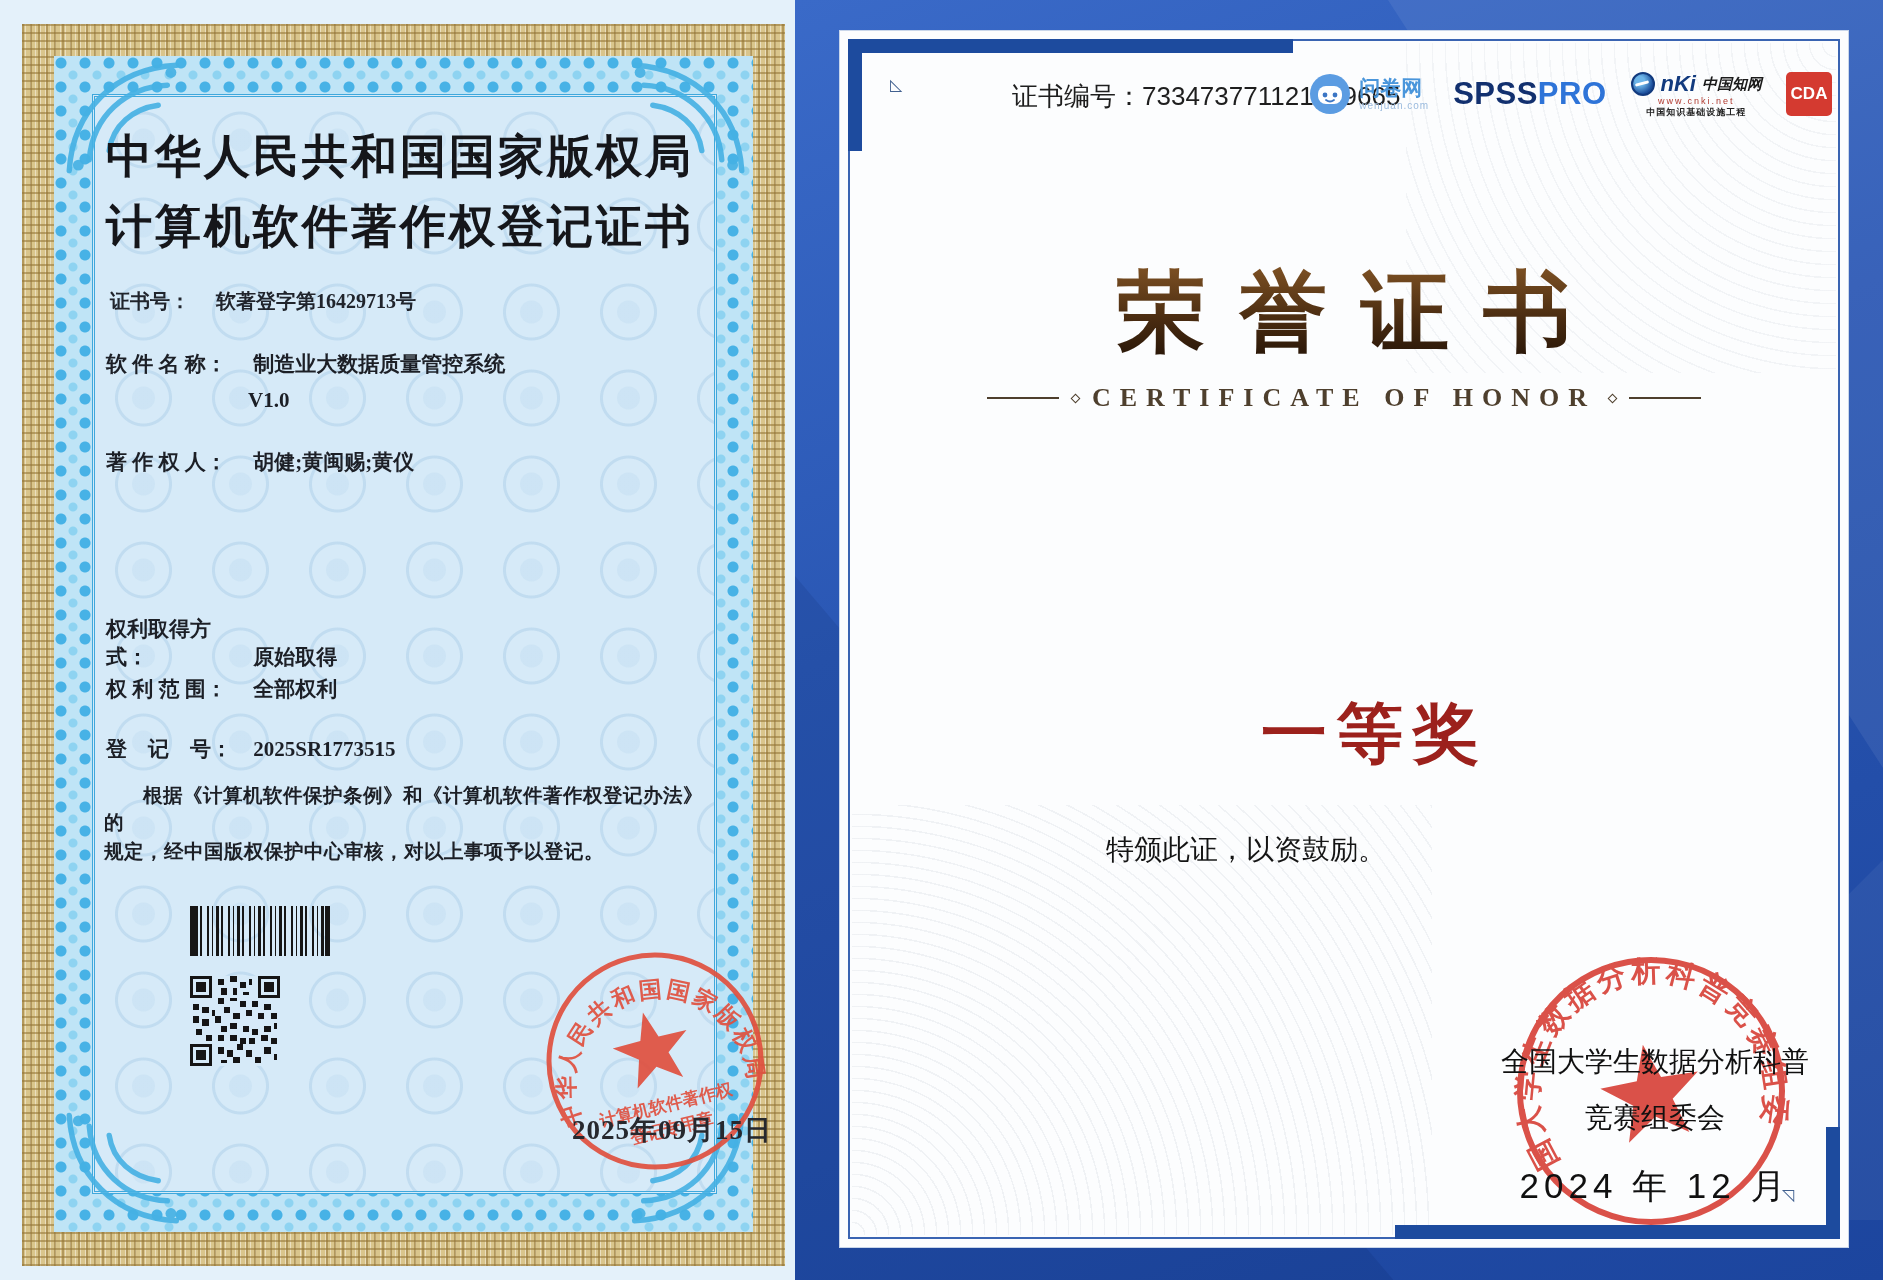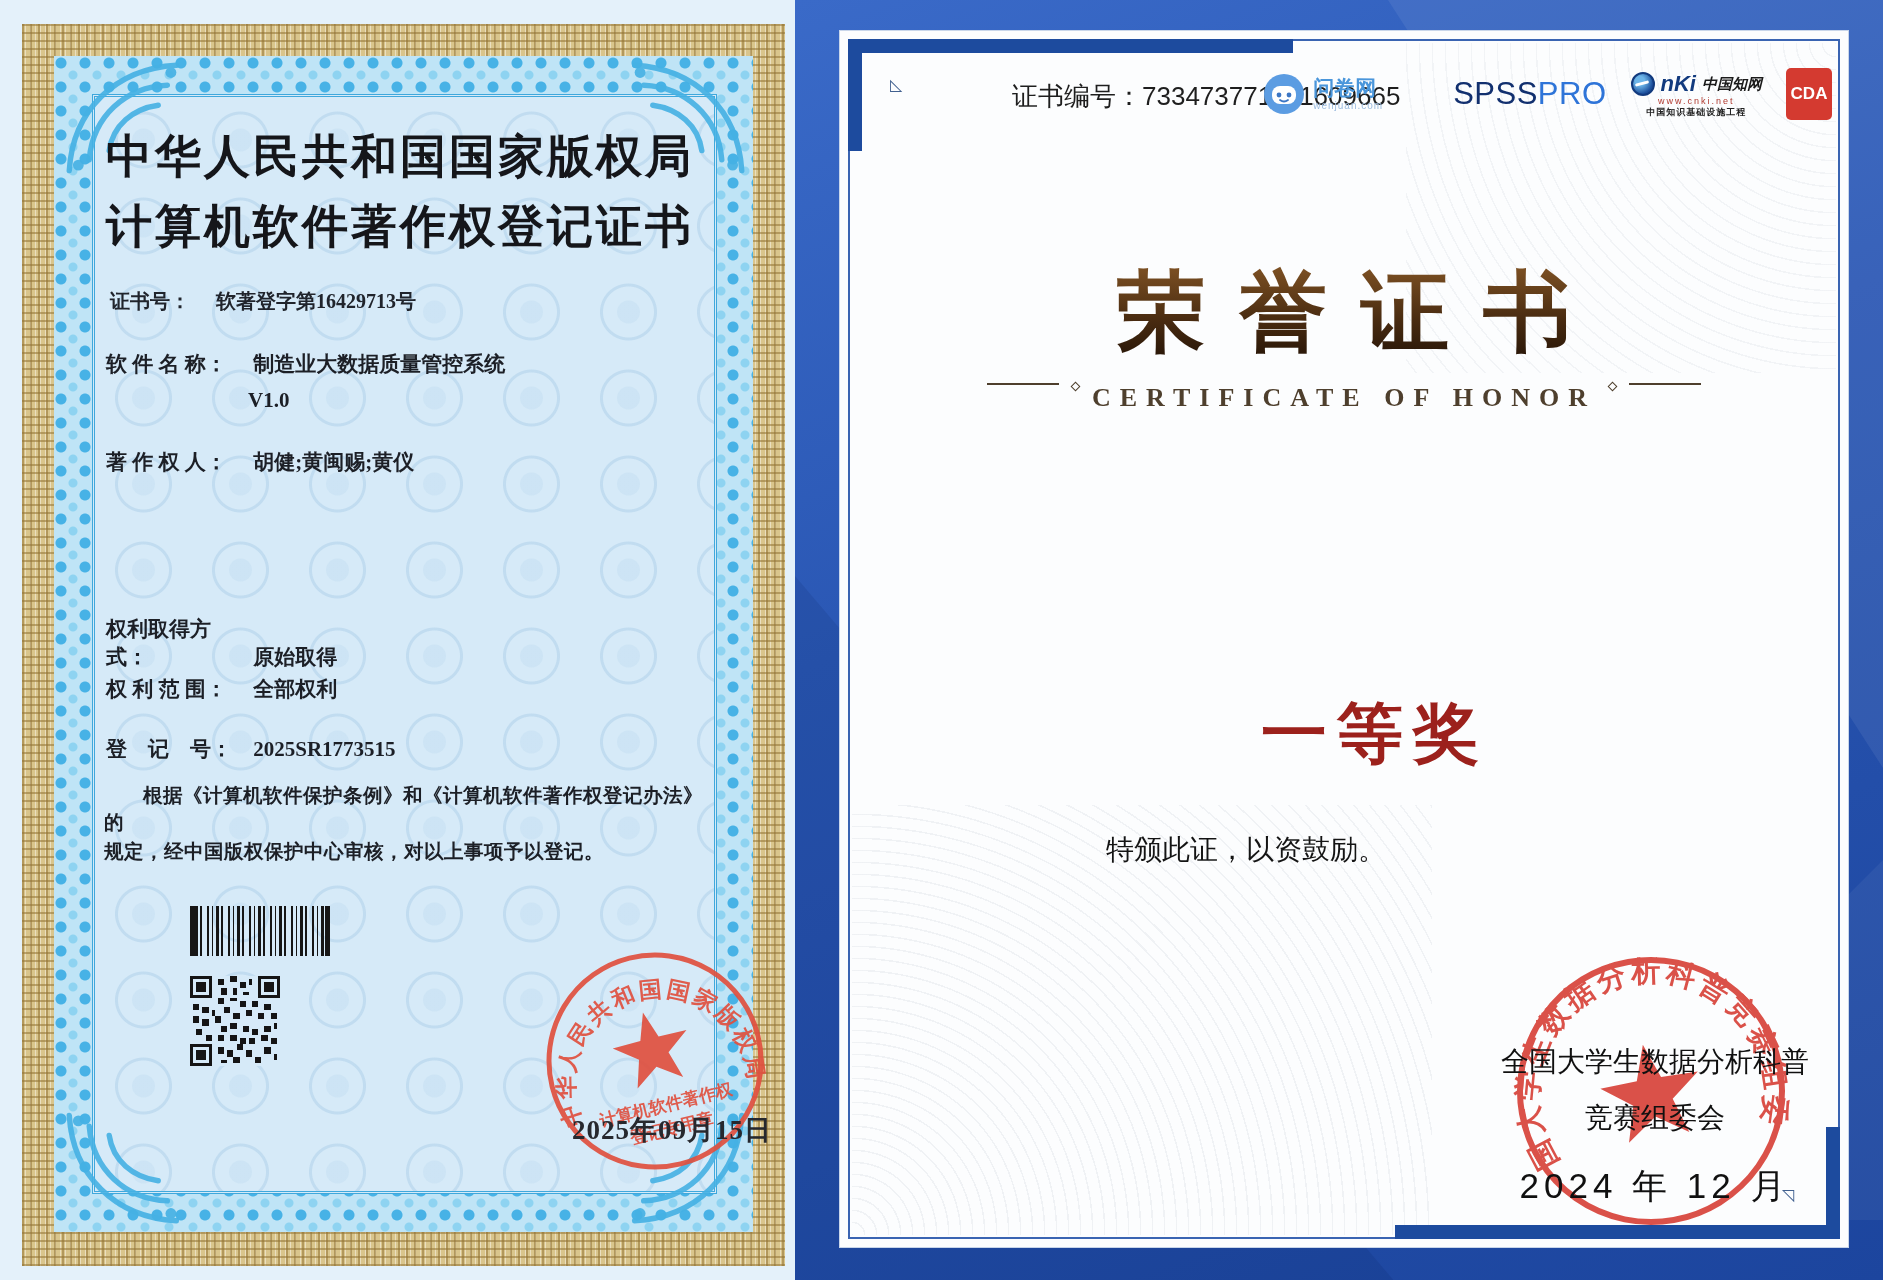--- a/index.html
+++ b/index.html
@@ -90,45 +90,45 @@
 
   .r-certno { position:absolute; left:172px; top:48px; font-size:26px; color:#1e1e1e; }
   .logos { position:absolute; right:16px; top:30px; height:66px; display:flex; align-items:center; gap:24px; }
 
   .wj { display:flex; align-items:center; gap:8px; }
   .wj-icon { width:42px; height:42px; }
   .wj-txt { display:flex; flex-direction:column; line-height:1; }
   .wj-name { font-size:21px; font-weight:700; color:#4a96db; }
   .wj-dom { font-size:10px; color:#9bbbde; margin-top:3px; letter-spacing:1px; }
 
-  .spss { font-size:31px; font-weight:400; letter-spacing:.5px;margin-left:46px; }
+  .spss { font-size:31px; font-weight:700; letter-spacing:.5px; }
   .spss .p1 { color:#12306f; } .spss .p2 { color:#2e74d8; }
 
   .cnki { display:flex; flex-direction:column; align-items:center; line-height:1.15; }
   .cnki-row { display:flex; align-items:center; gap:6px; }
   .cnki-globe { width:24px; height:24px; border-radius:50%;
     background:radial-gradient(circle at 35% 35%, #6db5e8 25%, #1c4f9c 70%);
     border:2px solid #123a7e; position:relative; }
   .cnki-globe::after { content:""; position:absolute; left:2px; top:8px; width:14px; height:3px;
     background:#fff; border-radius:2px; transform:rotate(-15deg); }
   .cnki-brand { font-size:22px; font-weight:800; font-style:italic; color:#123a7e; }
   .cnki-cn { font-size:15px; font-weight:700; font-style:italic; color:#1a1a1a; }
   .cnki-url { font-size:9px; color:#b0392f; letter-spacing:2px; }
   .cnki-sub { font-size:9px; font-weight:700; color:#222; letter-spacing:1px; }
 
-  .cda { width:46px; height:52px; background:#d43a30; border-radius:5px; display:flex;
+  .cda { width:46px; height:44px; background:#d43a30; border-radius:5px; display:flex;
     align-items:center; justify-content:center; color:#fff; font-weight:800; font-size:17px; }
 
   .r-title { position:absolute; left:0; top:222px; width:100%; text-align:center;
     font-family:"Liberation Serif",serif; font-weight:700; font-size:88px;
     letter-spacing:34px; text-indent:34px;
     background:linear-gradient(180deg,#8a5a28 0%,#4a2c11 55%,#1d0f05 100%);
     -webkit-background-clip:text; background-clip:text; color:transparent; }
   .r-subtitle { position:absolute; left:0; top:352px; width:100%; display:flex;
-    align-items:flex-start; justify-content:center; gap:13px; color:#4e3f2d; }
+    align-items:center; justify-content:center; gap:13px; color:#4e3f2d; }
   .r-subtitle .ln { width:72px; height:2px; background:#4e3f2d; }
   .r-subtitle .dm { width:7px; height:7px; border:1.5px solid #4e3f2d; transform:rotate(45deg); }
   .r-subtitle .sub-txt { font-family:"Liberation Serif",serif; font-size:26px;
     letter-spacing:9px; font-weight:600; }
 
   .r-body { position:absolute; left:158px; top:448px; width:716px; font-size:28px;
     color:#141414; line-height:47px; letter-spacing:.5px; }
   .r-body p { margin:0; }
   .r-body .ind { text-indent:2em; }
 

